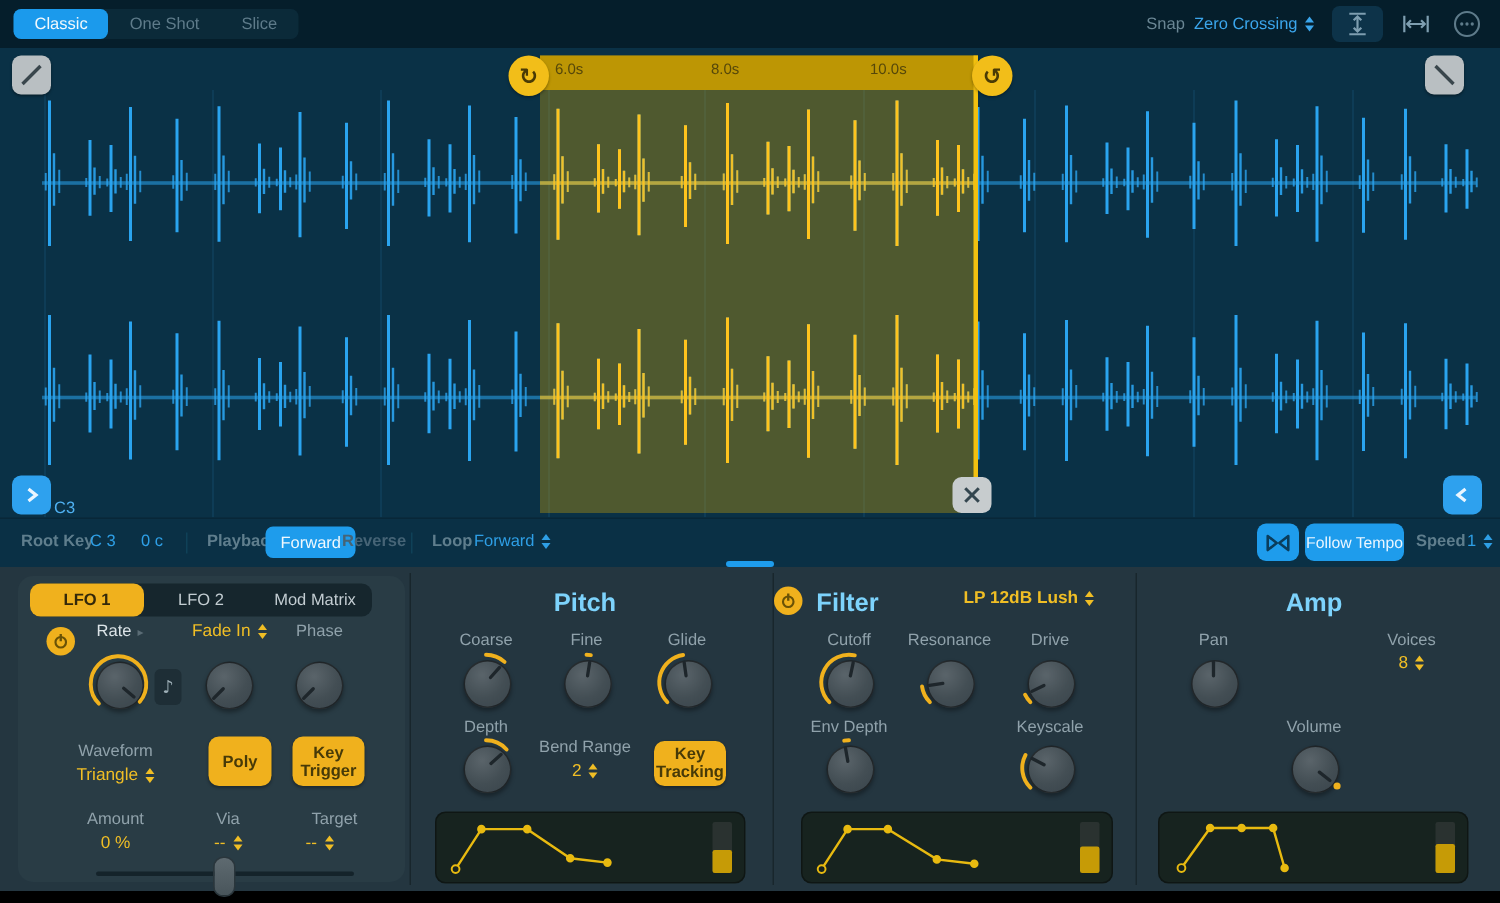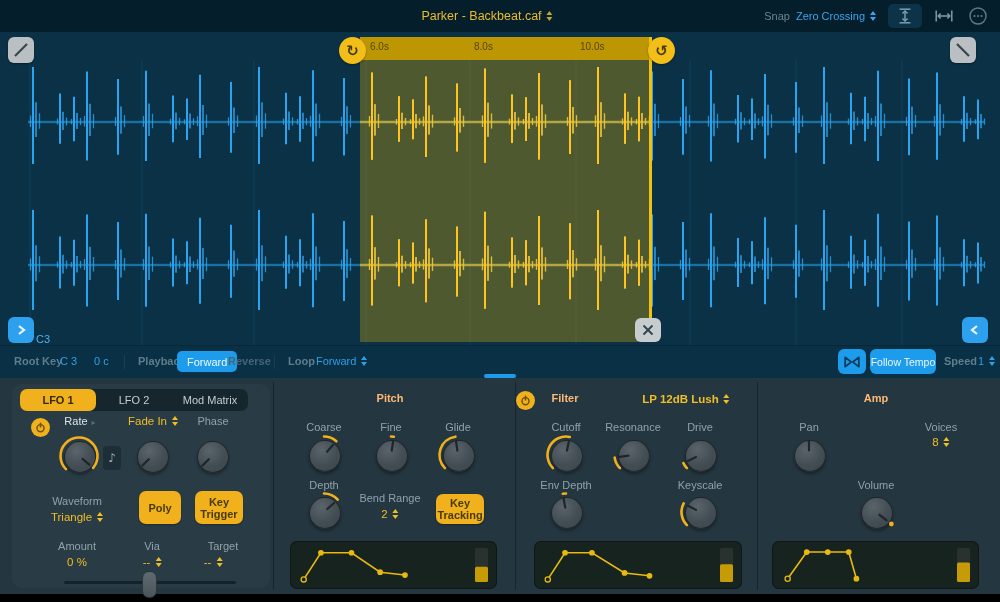--- a/index.html
+++ b/index.html
@@ -48,21 +48,21 @@
   
   .panel{position:absolute;left:0;top:378px;width:1000px;height:216px;background:#243640;}
   .pdiv{position:absolute;top:4px;width:1px;height:208px;background:#18262C;}
   .lfocard{position:absolute;left:12px;top:6px;width:258px;height:204px;background:#293C45;border-radius:10px;}
   .lfotabs{position:absolute;left:8px;top:5px;width:228px;height:22px;background:#16262D;border-radius:7px;display:flex;}
   .ltab{flex:1;display:flex;align-items:center;justify-content:center;font-size:11px;color:#C3CDD2;border-radius:7px;}
   .ltab.active{background:#F0B11D;color:#33280A;font-weight:bold;}
   .lab{position:absolute;transform:translateX(-50%);font-size:11px;color:#90A2AB;white-space:nowrap;text-align:center;}
   .lab.white{color:#DCE4E8;}
   .val{position:absolute;transform:translateX(-50%);font-size:11.5px;color:#F0BE25;white-space:nowrap;display:flex;align-items:center;justify-content:center;}
-  .sectitle{position:absolute;transform:translateX(-50%);font-size:11px;font-weight:bold;color:#fdba74;white-space:nowrap;}
+  .sectitle{position:absolute;transform:translateX(-50%);font-size:17px;font-weight:bold;color:#7dd3fc;white-space:nowrap;}
   .knob{position:absolute;width:34px;height:34px;margin:-17px 0 0 -17px;}
   .kbody{position:absolute;left:2px;top:2px;width:30px;height:30px;border-radius:50%;
          background:radial-gradient(circle at 38% 30%,#5A646A,#434E54 55%,#39444B);
          border:1px solid rgba(0,0,0,.5);box-shadow:0 2px 3px rgba(0,0,0,.35);}
   .knob svg{position:absolute;left:-5px;top:-5px;}
   .pwr{position:absolute;width:19px;height:19px;border-radius:50%;background:#F0B11D;display:flex;align-items:center;justify-content:center;}
   .ybtn{position:absolute;background:#F0B11D;border-radius:7px;color:#473A08;font-size:11px;line-height:12px;font-weight:bold;
         display:flex;align-items:center;justify-content:center;text-align:center;box-shadow:0 1px 2px rgba(0,0,0,.3);}
   .notebtn{position:absolute;width:18px;height:24px;background:#1E2E36;border-radius:4px;color:#9FB0B8;font-size:12px;
            display:flex;align-items:center;justify-content:center;font-family:"DejaVu Sans",sans-serif;}
@@ -71,26 +71,24 @@
           background:linear-gradient(#5E6A70,#49555B);border:1px solid #2A363C;}
   .env{position:absolute;height:48px;background:#17231F;border-radius:7px;box-shadow:inset 0 0 0 1px rgba(0,0,0,.35);}
   .rcaret{font-size:8px;color:#5A6C75;margin-left:4px;}
 </style>
 </head>
 <body>
 
 <div id="app">
 
   <div class="topbar">
-    <div class="apptitle">
-      <span>Parker - Backbeat.caf</span>
-      <span class="st" style="color:#C9A32A">
-          <i class="up"></i>
-          <i class="dn"></i>
-        </span>
+    <div class="tabstrip">
+      <span class="ttab active">Classic</span>
+      <span class="ttab">One Shot</span>
+      <span class="ttab">Slice</span>
     </div>
     <div class="snapgrp">
       <span style="font-size:11px;color:#6A8694">Snap</span>
       <span style="font-size:11px;color:#3BA6EC;margin-left:6px;display:flex;align-items:center">
         <span>Zero Crossing</span>
         <span class="st">
             <i class="up"></i>
             <i class="dn"></i>
           </span>
       </span>

